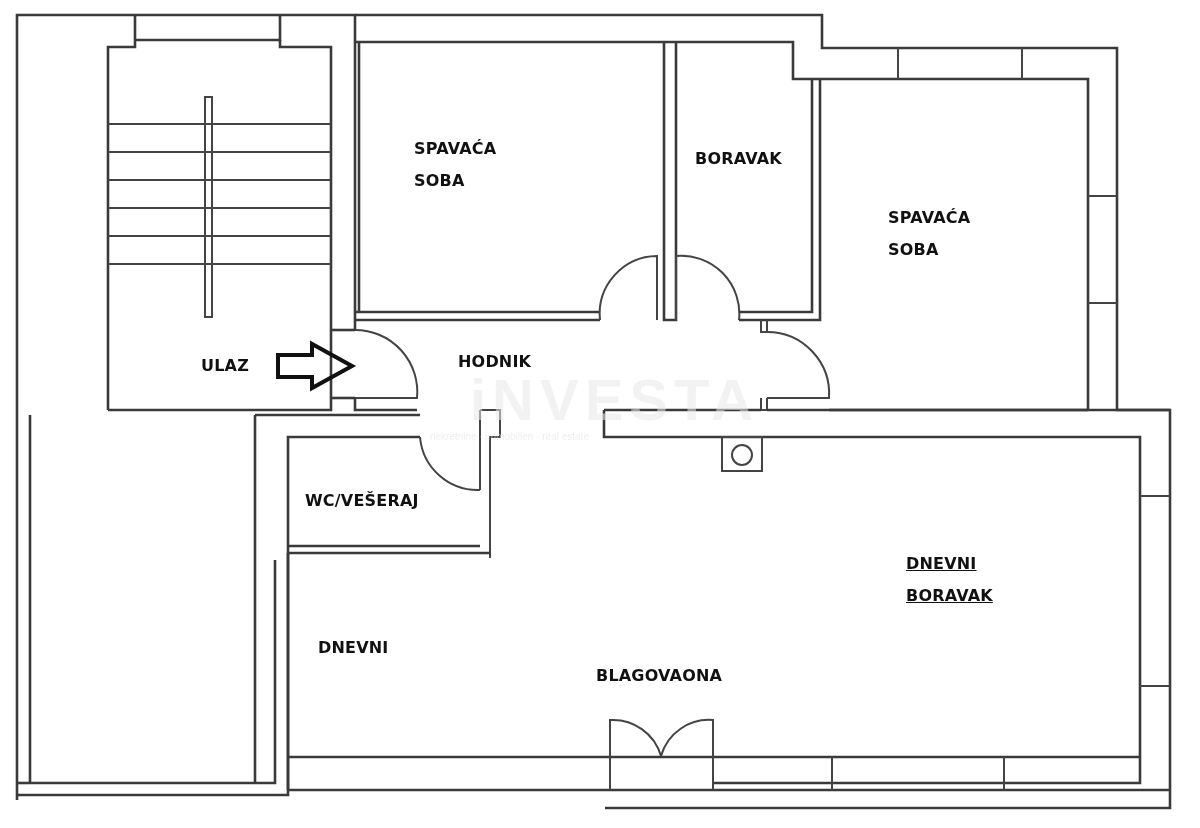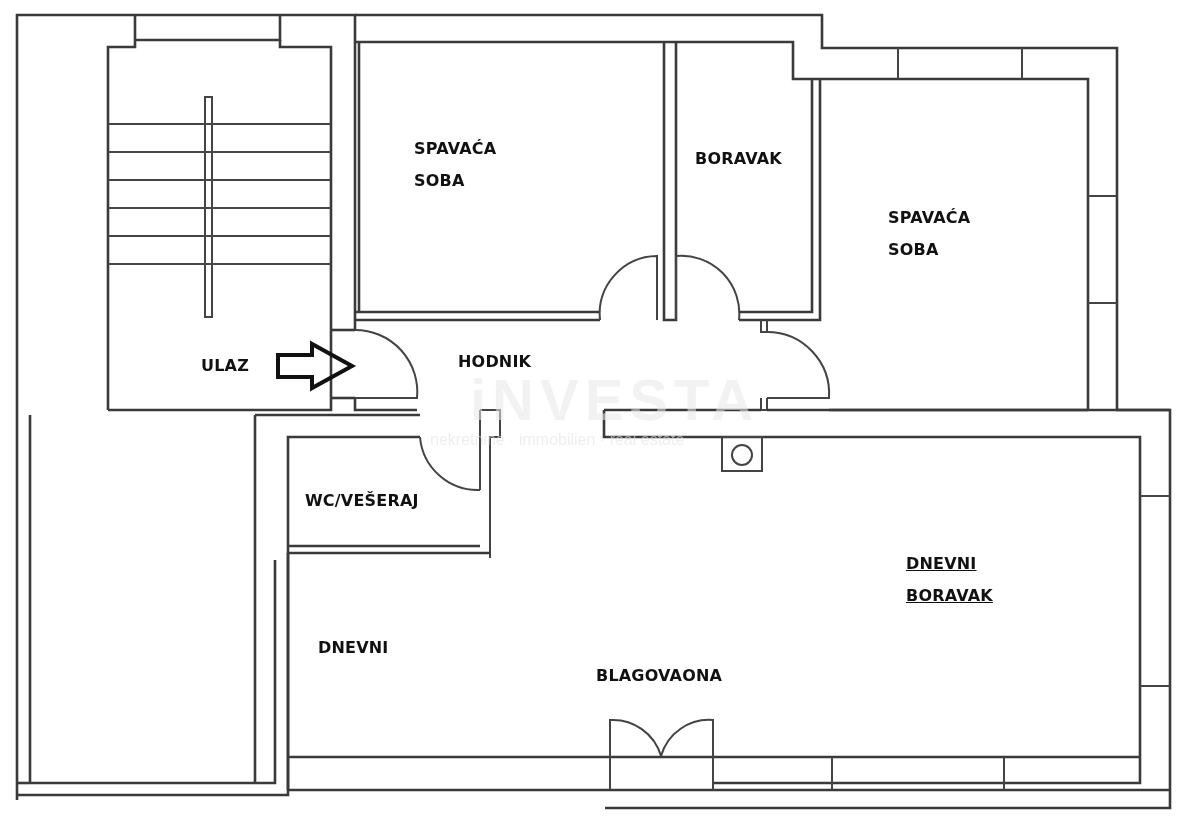--- a/index.html
+++ b/index.html
@@ -2,21 +2,21 @@
 <html><head>
 <meta charset="utf-8">
 <style>
   html, body { margin:0; padding:0; background:#ffffff; }
   body { width:1200px; height:828px; position:relative; overflow:hidden; font-family:"DejaVu Sans", sans-serif; }
   svg { position:absolute; left:0; top:0; }
   .w { fill:none; stroke:#3a3a3a; stroke-width:2.6; }
   .t { fill:none; stroke:#444; stroke-width:2; }
   .room-label { position:absolute; font-family:"DejaVu Sans", sans-serif; font-weight:bold; font-size:16px; color:#111; line-height:32px; white-space:pre; letter-spacing:0.2px; }
   .wm { position:absolute; left:470px; top:366px; font-family:"Liberation Sans", sans-serif; font-weight:bold; font-size:58px; color:#e9e9e9; opacity:0.55; letter-spacing:6px; }
-  .wm-sub { position:absolute; left:430px; top:431px; font-family:"Liberation Sans", sans-serif; font-size:16px; color:#e4e4e4; opacity:0.6; }
+  .wm-sub { position:absolute; left:430px; top:431px; font-family:"Liberation Sans", sans-serif; font-size:10px; color:#e4e4e4; opacity:0.6; }
 </style>
 </head>
 <body>
 
 <svg width="1200" height="828" viewBox="0 0 1200 828">
 
   <g>
     <polyline class="w" points="17,800 17,15 355,15 355,330"></polyline>
     <polyline class="w" points="17,795 288,795 288,553"></polyline>
     <polyline class="w" points="17,783 30,783"></polyline>

